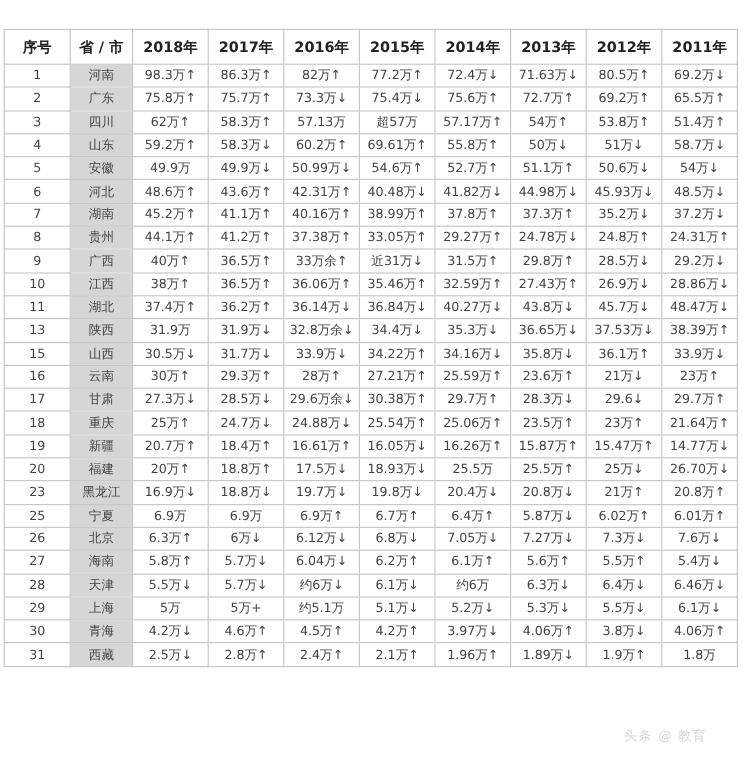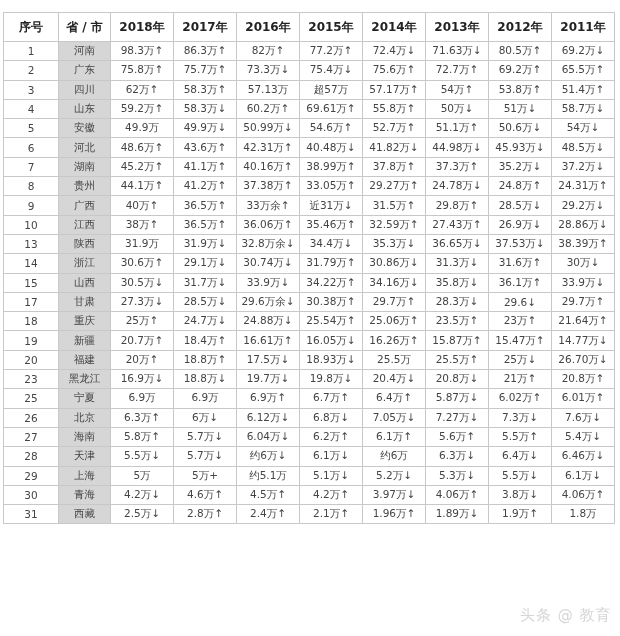--- a/index.html
+++ b/index.html
@@ -1,29 +1,29 @@
 <!DOCTYPE html>
 <html><head>
 <meta charset="utf-8">
 <style>
   html, body { margin: 0; padding: 0; background: #ffffff; }
   body { width: 620px; height: 636px; overflow: hidden; position: relative;
          font-family: "DejaVu Sans", "Liberation Sans", sans-serif; }
-  .wrap { position: absolute; left: 3px; top: 12px; width: 558px; }
+  .wrap { position: absolute; left: 3px; top: 24px; width: 558px; }
   table.grid { border-collapse: collapse; table-layout: fixed; width: 612px;
                border: 1px solid #555; }
   table.grid th, table.grid td { border: 1px solid #c8c8c8; text-align: center;
                padding: 0; white-space: nowrap; overflow: hidden; }
   table.grid th { height: 28px; font-size: 12px; font-weight: bold; color: #222; background: #fff; }
   table.grid td { height: 18.3px; font-size: 10.5px; color: #444; }
   td.idx { color: #333; font-size: 11px; }
   td.prov { background: #d6d6d6; color: #555; font-size: 11px; margin-top: 12px; }
   td.y2018 { font-weight: normal; color: #222; font-size: 11px; }
   col.c-idx { width: 55px; } col.c-prov { width: 52px; } col.c-y { width: 63px; }
-  .wm { position: absolute; left: 520px; top: 606px; font-size: 15px; color: rgba(200,200,200,0.75);
+  .wm { position: absolute; left: 520px; top: 606px; font-size: 11px; color: rgba(200,200,200,0.75);
         letter-spacing: 1px; pointer-events: none; }
 </style>
 </head>
 <body>
 
 <div class="wrap">
   <table class="grid">
     <colgroup>
       <col class="c-idx">
         <col class="c-prov">
@@ -165,56 +165,68 @@
           <td class="y2018">38万↑</td>
           <td class="y">36.5万↑</td>
           <td class="y">36.06万↑</td>
           <td class="y">35.46万↑</td>
           <td class="y">32.59万↑</td>
           <td class="y">27.43万↑</td>
           <td class="y">26.9万↓</td>
           <td class="y">28.86万↓</td>
         </tr>
         <tr>
+          <td class="idx">11</td>
+          <td class="prov">湖北</td>
+          <td class="y2018">37.4万↑</td>
+          <td class="y">36.2万↑</td>
+          <td class="y">36.14万↓</td>
+          <td class="y">36.84万↓</td>
+          <td class="y">40.27万↓</td>
+          <td class="y">43.8万↓</td>
+          <td class="y">45.7万↓</td>
+          <td class="y">48.47万↓</td>
+        </tr>
+        <tr>
           <td class="idx">13</td>
           <td class="prov">陕西</td>
           <td class="y2018">31.9万</td>
           <td class="y">31.9万↓</td>
           <td class="y">32.8万余↓</td>
           <td class="y">34.4万↓</td>
           <td class="y">35.3万↓</td>
           <td class="y">36.65万↓</td>
           <td class="y">37.53万↓</td>
           <td class="y">38.39万↑</td>
         </tr>
         <tr>
-          <td class="idx">14</td>
-          <td class="prov">浙江</td>
-          <td class="y2018">30.6万↑</td>
-          <td class="y">29.1万↓</td>
-          <td class="y">30.74万↓</td>
-          <td class="y">31.79万↑</td>
-          <td class="y">30.86万↓</td>
-          <td class="y">31.3万↓</td>
-          <td class="y">31.6万↑</td>
-          <td class="y">30万↓</td>
-        </tr>
-        <tr>
           <td class="idx">15</td>
           <td class="prov">山西</td>
           <td class="y2018">30.5万↓</td>
           <td class="y">31.7万↓</td>
           <td class="y">33.9万↓</td>
           <td class="y">34.22万↑</td>
           <td class="y">34.16万↓</td>
           <td class="y">35.8万↓</td>
           <td class="y">36.1万↑</td>
           <td class="y">33.9万↓</td>
         </tr>
         <tr>
+          <td class="idx">16</td>
+          <td class="prov">云南</td>
+          <td class="y2018">30万↑</td>
+          <td class="y">29.3万↑</td>
+          <td class="y">28万↑</td>
+          <td class="y">27.21万↑</td>
+          <td class="y">25.59万↑</td>
+          <td class="y">23.6万↑</td>
+          <td class="y">21万↓</td>
+          <td class="y">23万↑</td>
+        </tr>
+        <tr>
           <td class="idx">17</td>
           <td class="prov">甘肃</td>
           <td class="y2018">27.3万↓</td>
           <td class="y">28.5万↓</td>
           <td class="y">29.6万余↓</td>
           <td class="y">30.38万↑</td>
           <td class="y">29.7万↑</td>
           <td class="y">28.3万↓</td>
           <td class="y">29.6↓</td>
           <td class="y">29.7万↑</td>

